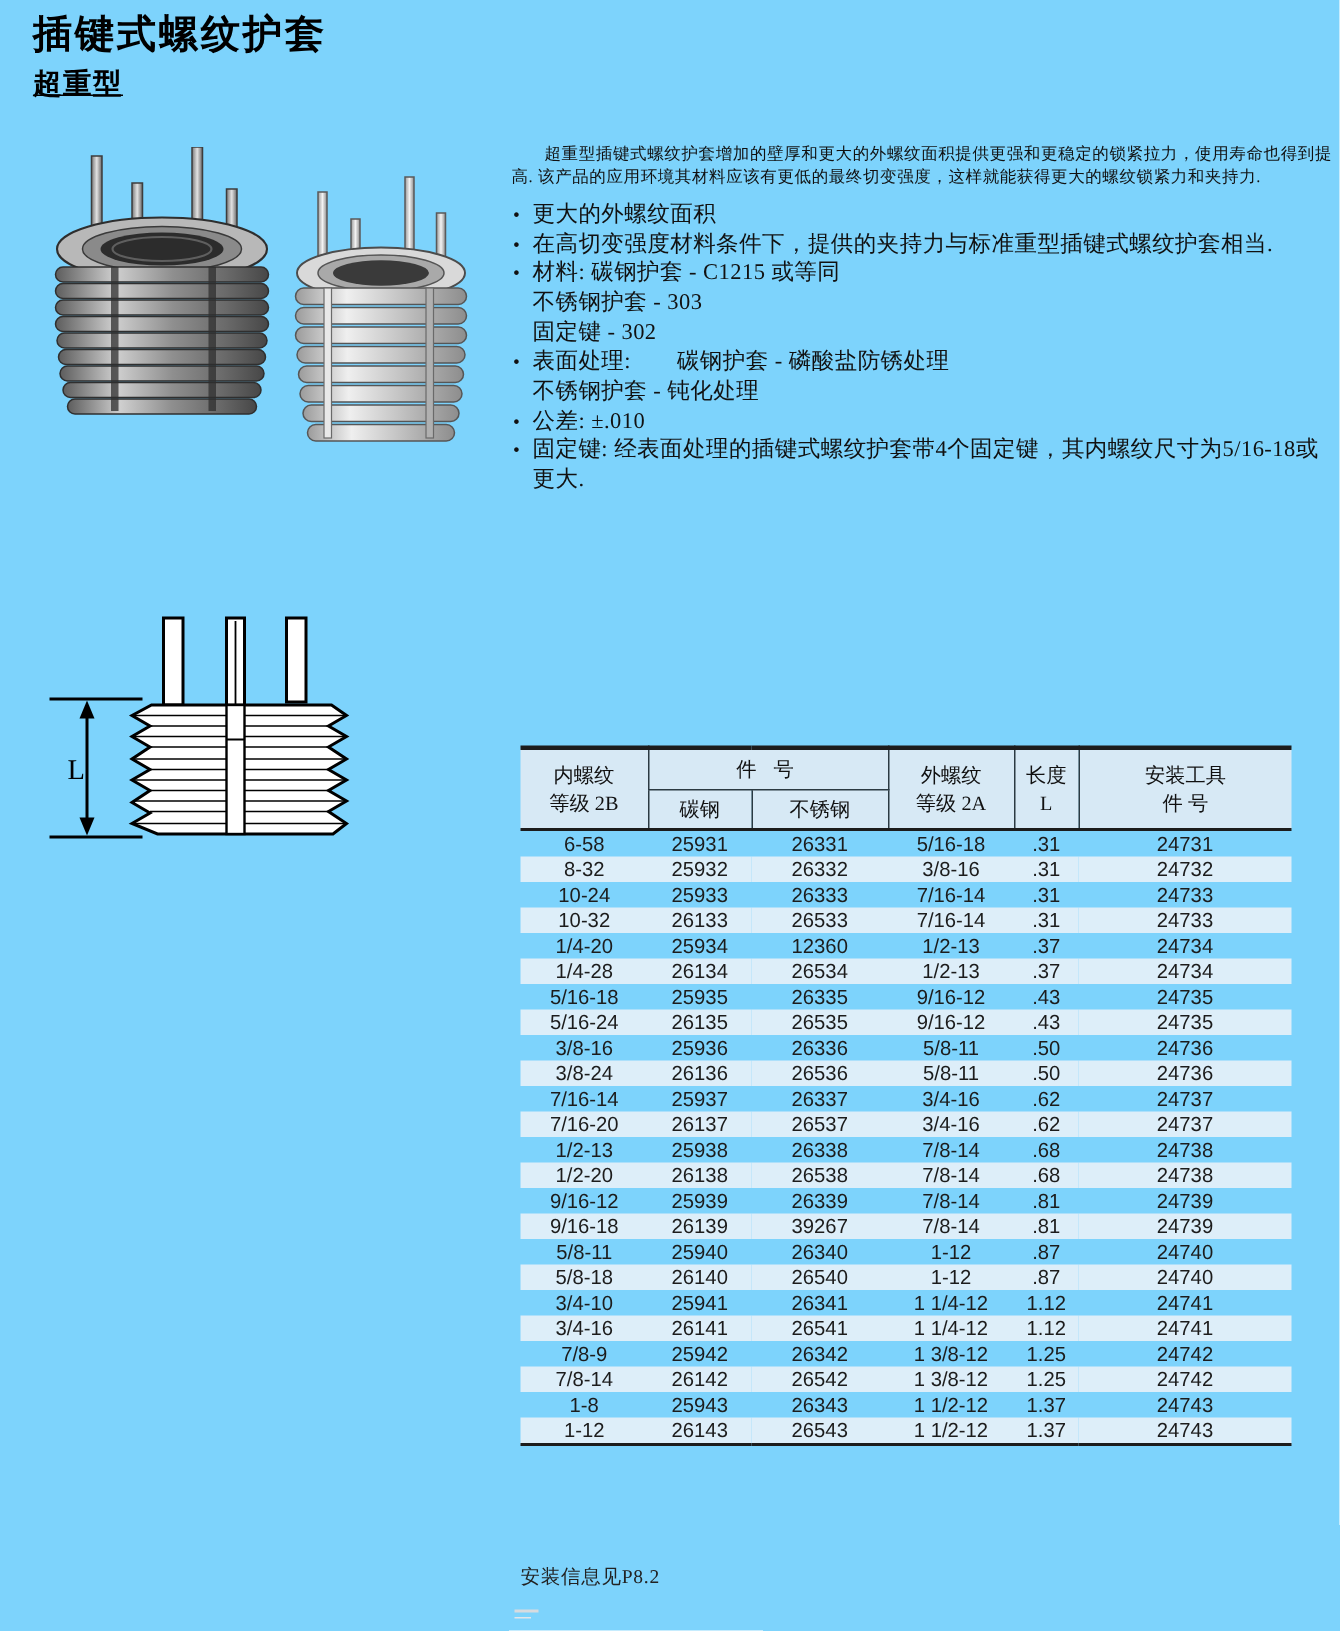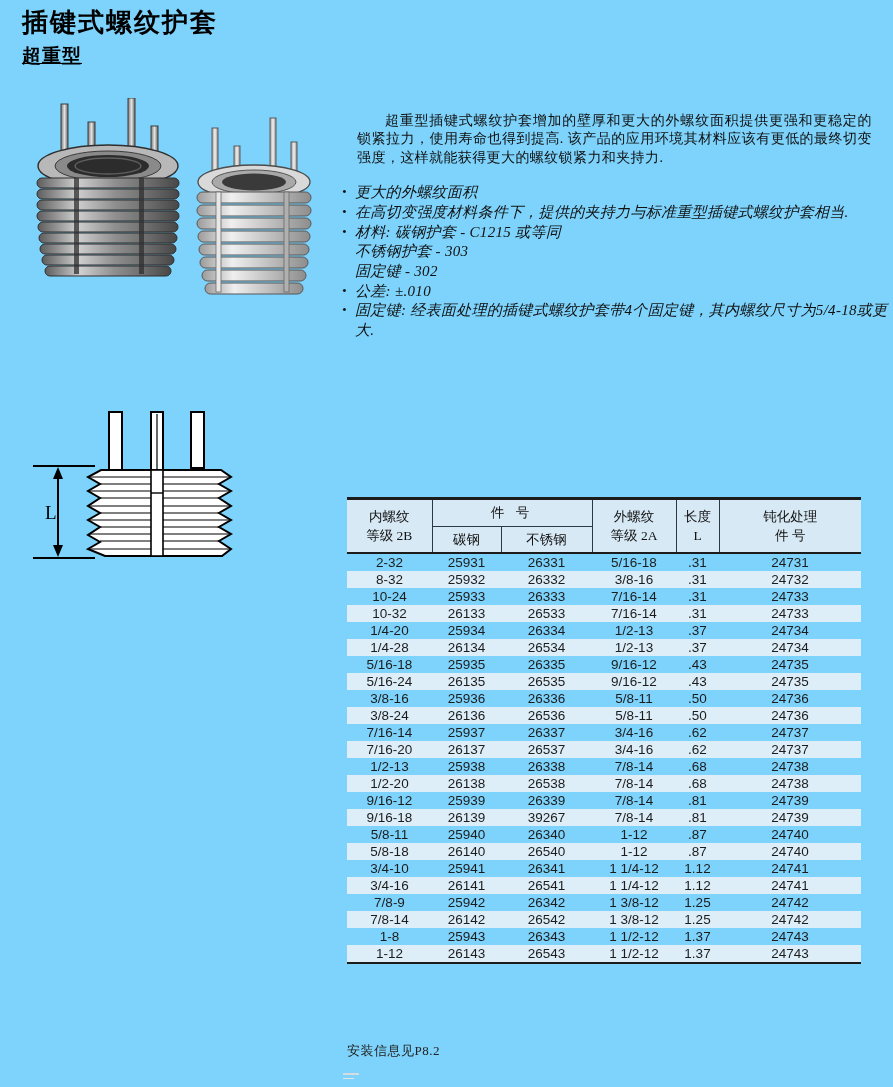--- a/index.html
+++ b/index.html
@@ -20,25 +20,25 @@
     font-family:"Liberation Sans","DejaVu Sans",sans-serif;
     font-size:26px;font-weight:bold;letter-spacing:2px;line-height:1.25;color:#000;
   }
   .page-subtitle{
     font-family:"Liberation Sans","DejaVu Sans",sans-serif;
     font-size:19px;font-weight:bold;letter-spacing:1px;margin-top:4px;color:#000;text-decoration:underline;
   }
   
   .col-text{position:absolute;left:341px;top:96px;width:547px;}
   .intro{
-    font-size:14px;line-height:1.32;text-indent:2em;letter-spacing:.4px;
-    text-align:justify;margin:16px;
+    font-size:11px;line-height:1.32;text-indent:2em;letter-spacing:.4px;
+    text-align:justify;margin:0;
   }
   .feature-list{margin:9px 0 0 0;padding:0;list-style:none;font-size:15px;line-height:1.31;letter-spacing:.3px;}
-  .feature-item{position:relative;padding-left:14px;font-style:italic;}
+  .feature-item{position:relative;padding-left:14px;}
   .feature-item::before{content:"\2022";position:absolute;left:1px;top:0;font-size:13px;}
   .feat-sub{padding-left:0;}
   
   .photo-wrap{position:absolute;}
   .photo-left{left:30px;top:98px;}
   .photo-right{left:192px;top:116px;}
   
   .diagram{position:absolute;left:25px;top:398px;}
   .diagram text{font-family:"Liberation Serif","DejaVu Serif",serif;}
   
@@ -174,28 +174,34 @@
   </li>
 
   <li class="feature-item">
     <div class="feat-text">材料: 碳钢护套 - C1215 或等同</div>
     <div class="feat-subs">
             <div class="feat-sub">不锈钢护套 - 303</div>
             <div class="feat-sub">固定键 - 302</div>
           </div>
   </li>
 
+  <li class="feature-item">
+    <div class="feat-text">表面处理:　　碳钢护套 - 磷酸盐防锈处理</div>
+    <div class="feat-subs">
+            <div class="feat-sub">不锈钢护套 - 钝化处理</div>
+          </div>
+  </li>
 
   <li class="feature-item">
     <div class="feat-text">公差: ±.010</div>
     <div class="feat-subs"></div>
   </li>
 
   <li class="feature-item">
-    <div class="feat-text">固定键: 经表面处理的插键式螺纹护套带4个固定键，其内螺纹尺寸为5/4-18或更大.</div>
+    <div class="feat-text">固定键: 经表面处理的插键式螺纹护套带4个固定键，其内螺纹尺寸为5/16-18或更大.</div>
     <div class="feat-subs"></div>
   </li>
 </ul>
   </div>
 
   <div class="diagram">
     <svg width="235" height="180" viewBox="0 0 235 180">
       <g stroke="#000" stroke-width="2" fill="none">
         <line x1="8" y1="68" x2="70" y2="68"></line>
         <line x1="8" y1="160" x2="70" y2="160"></line>
@@ -250,32 +256,32 @@
           <th colspan="2" class="bl br group">件 号</th>
           <th rowspan="2">
             <span>外螺纹</span><br>
             <span>等级 2A</span>
           </th>
           <th rowspan="2" class="bl br">
             <span>长度</span><br>
             <span>L</span>
           </th>
           <th rowspan="2">
-            <span>钝化处理</span><br>
+            <span>安装工具</span><br>
             <span>件 号</span>
           </th>
         </tr>
         <tr>
           <th class="bl">碳钢</th>
           <th class="bl br">不锈钢</th>
         </tr>
       </thead>
       <tbody>
   <tr>
-    <td>2-32</td>
+    <td>6-58</td>
     <td>25931</td>
     <td>26331</td>
     <td>5/16-18</td>
     <td>.31</td>
     <td>24731</td>
   </tr>
 
   <tr>
     <td>8-32</td>
     <td>25932</td>
@@ -299,21 +305,21 @@
     <td>26133</td>
     <td>26533</td>
     <td>7/16-14</td>
     <td>.31</td>
     <td>24733</td>
   </tr>
 
   <tr>
     <td>1/4-20</td>
     <td>25934</td>
-    <td>26334</td>
+    <td>12360</td>
     <td>1/2-13</td>
     <td>.37</td>
     <td>24734</td>
   </tr>
 
   <tr>
     <td>1/4-28</td>
     <td>26134</td>
     <td>26534</td>
     <td>1/2-13</td>

